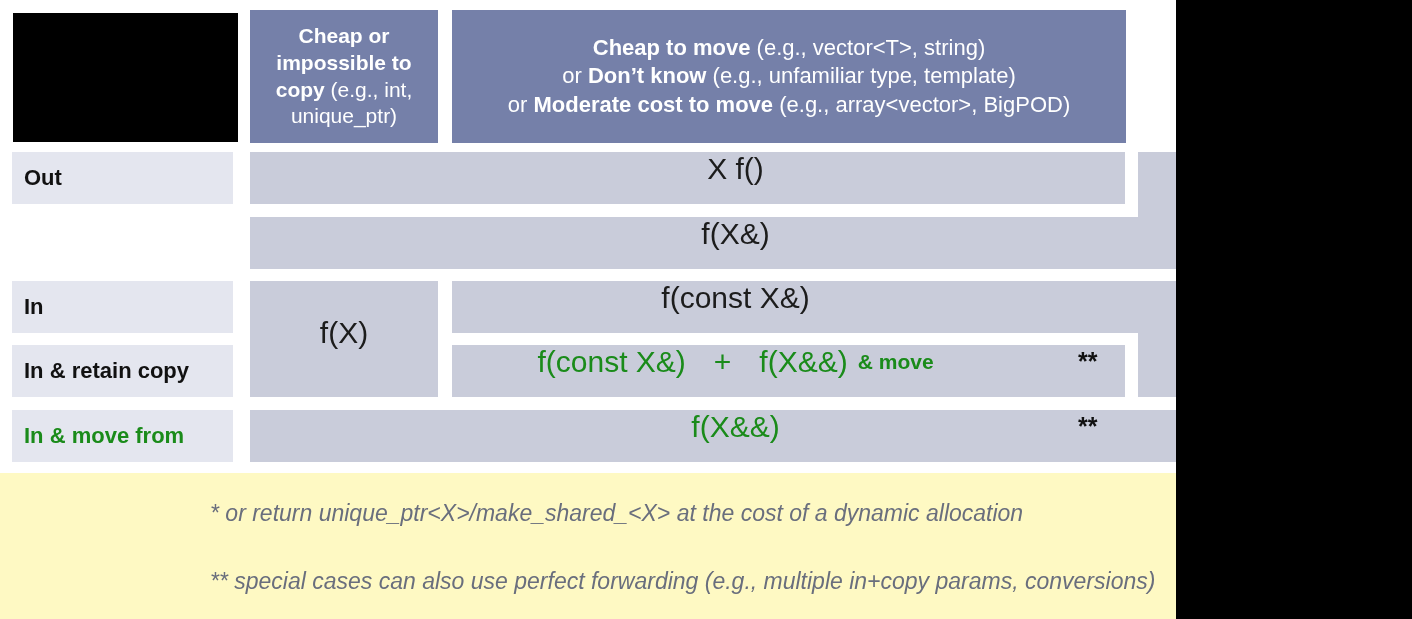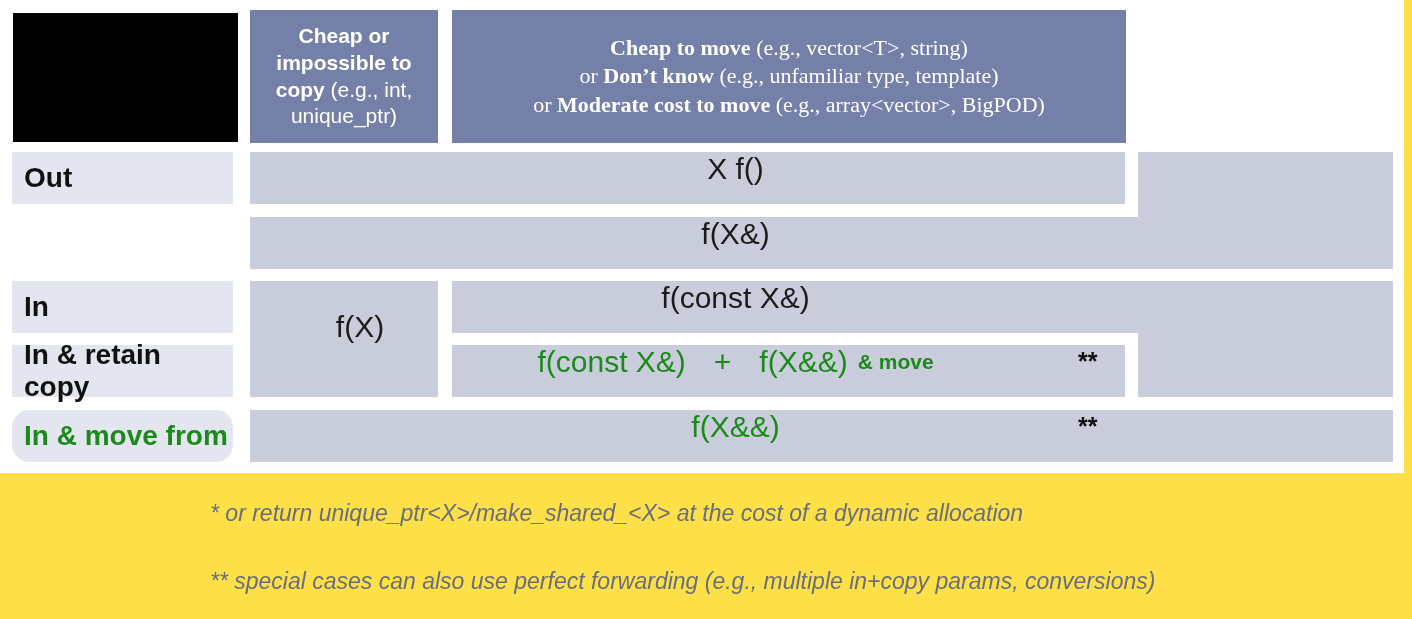--- a/index.html
+++ b/index.html
@@ -1,43 +1,43 @@
 <!DOCTYPE html>
 <html><head>
 <meta charset="utf-8">
 <style>
   html,body{margin:0;padding:0;background:#000;}
-  .stage{position:relative;width:1412px;height:619px;background:#fde047;overflow:hidden;
+  .stage{position:relative;width:1176px;height:619px;background:#fef9c3;overflow:hidden;
          font-family:"Liberation Sans", sans-serif;}
   .white-bg{position:absolute;left:0;top:0;width:1404px;height:473px;background:#ffffff;}
   .black-box{position:absolute;left:13px;top:13px;width:225px;height:129px;background:#000;}
 
   .hdr{position:absolute;top:10px;height:133px;background:#7580A9;color:#fff;
        display:flex;align-items:center;justify-content:center;text-align:center;
        box-sizing:border-box;line-height:1.28;}
   .hdr1{left:250px;width:188px;font-size:21px;padding:0 8px;}
-  .hdr2{left:452px;width:674px;font-size:22px;font-family:Liberation Serif, serif;}
+  .hdr2{left:452px;width:674px;font-size:22px;}
   .hdr3{left:1138px;width:255px;font-size:21px;padding:0 6px;}
   .hdr .b{font-weight:bold;}
 
   .rowhdr{position:absolute;left:12px;width:221px;height:52px;background:#E4E6EF;
           display:flex;align-items:center;box-sizing:border-box;padding-left:12px;
-          font-size:28px;font-weight:bold;color:#111;}
-  .rowhdr.green{color:#1a8b1a;border-radius:17px;}
+          font-size:22px;font-weight:bold;color:#111;}
+  .rowhdr.green{color:#1a8b1a;}
 
   .cell{position:absolute;background:#C9CCDA;}
 
   .formula{position:absolute;left:248px;width:975px;height:52px;
            display:flex;align-items:flex-start;justify-content:center;
            font-size:30px;color:#1c1c1c;font-weight:400;}
   .formula .green{color:#1a8b1a;}
   .plusgap{margin:0 28px;}
   .suffix{font-size:21px;margin-left:10px;padding-top:5px;font-weight:bold;}
-  .fx{position:absolute;left:250px;width:188px;top:269px;height:116px;
-      display:flex;align-items:center;justify-content:center;font-size:30px;color:#1c1c1c;margin-left:16px;}
+  .fx{position:absolute;left:250px;width:188px;top:275px;height:116px;
+      display:flex;align-items:center;justify-content:center;font-size:30px;color:#1c1c1c;}
 
   .marker{position:absolute;left:1078px;width:60px;font-size:25px;font-weight:bold;color:#111;}
 
   .footnote{position:absolute;left:210px;width:1194px;
             font-style:italic;font-size:23px;color:#696E7D;line-height:34px;}
   .fn1{top:496px;}
   .fn2{top:564px;}
 </style>
 </head>
 <body>

